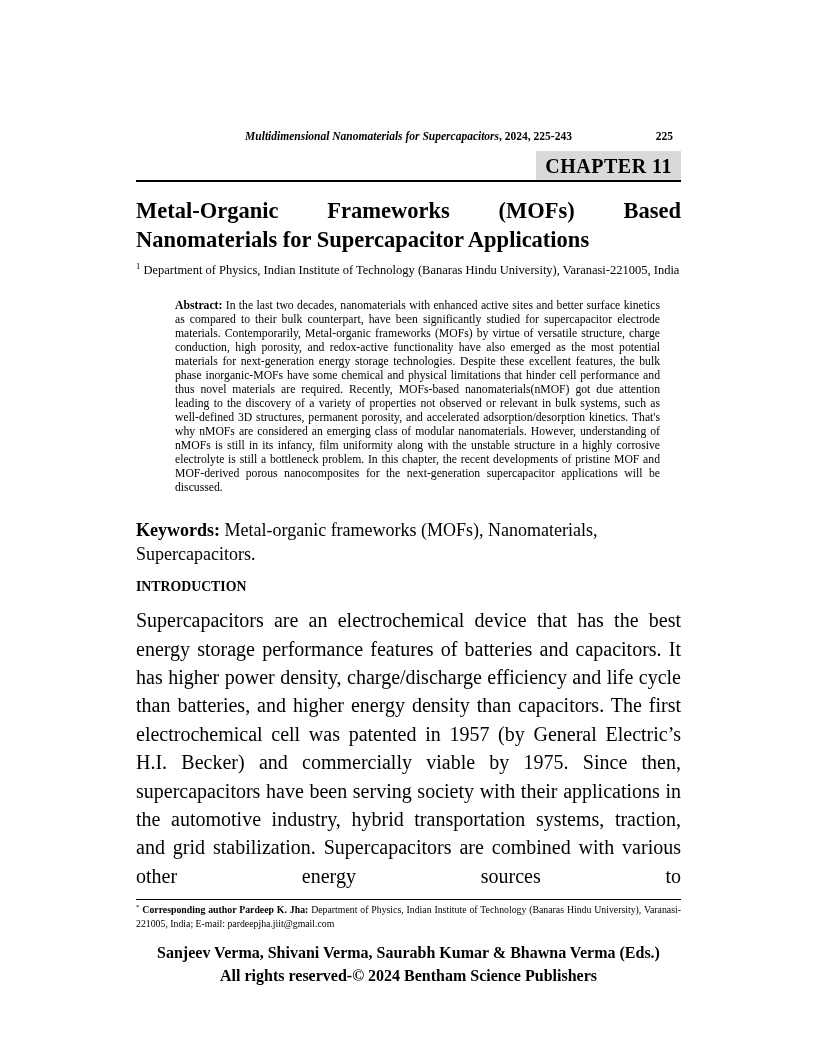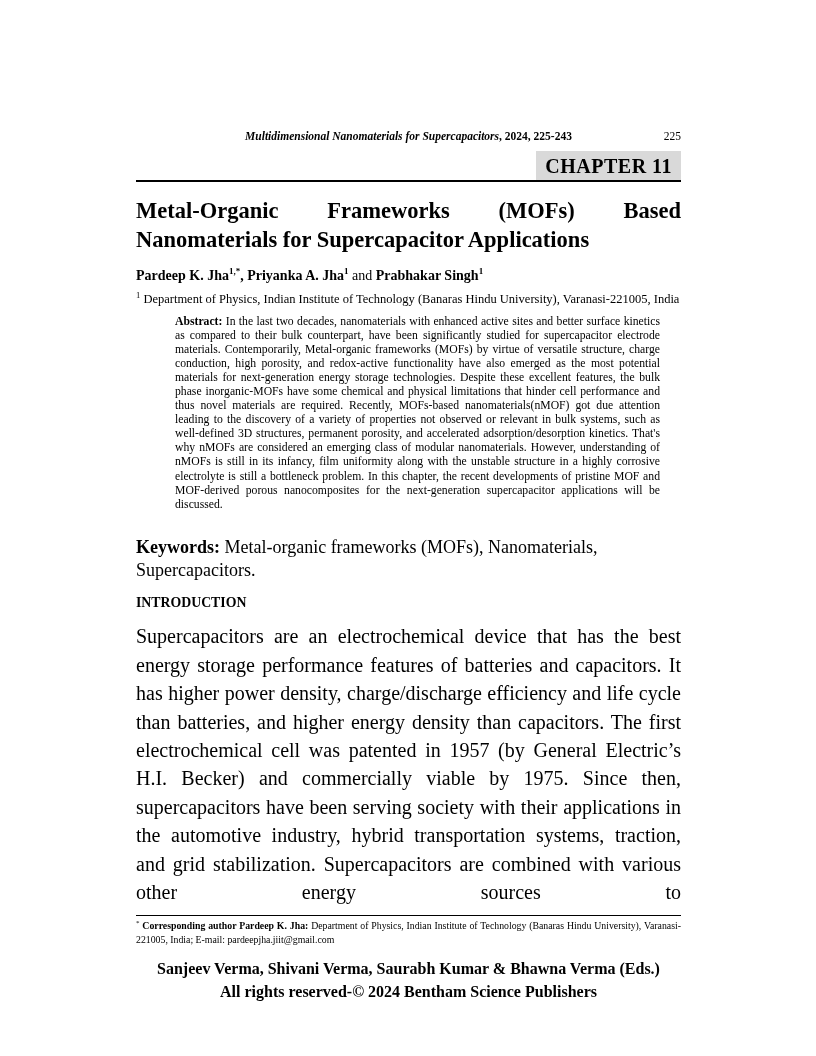--- a/index.html
+++ b/index.html
@@ -20,23 +20,23 @@
     position: relative;
     text-align: center;
     font-size: 11.5px;
     font-weight: bold;
     height: 16px;
   }
   .running-title-italic { font-style: italic; }
   .running-title-rest { font-style: normal; }
   .page-number {
     position: absolute;
-    right: 0;
+    right: 8px;
     top: 0;
-    font-weight: normal;
+    font-weight: bold;
   }
   
   .chapter-row {
     margin-top: 5px;
     border-bottom: 2px solid #000;
     text-align: right;
     line-height: 0;
   }
   .chapter-badge {
     display: inline-block;
@@ -69,21 +69,21 @@
   
   .affiliation {
     margin-top: 6px;
     font-size: 12.5px;
     line-height: 1.3;
     text-align: justify;
   }
   .affiliation sup { font-size: 8.5px; }
   
   .abstract {
-    margin: 8px 21px 0 39px;
+    margin: 21px 21px 0 39px;
     font-size: 11.7px;
     line-height: 1.2;
     text-align: justify;
   }
   .abstract .label { font-weight: bold; }
   
   .keywords {
     margin-top: 24px;
     font-size: 18px;
     line-height: 1.3;
@@ -131,21 +131,20 @@
     <span><span class="running-title-italic">Multidimensional Nanomaterials for Supercapacitors</span><span class="running-title-rest">, 2024, 225-243</span></span>
     <span class="page-number">225</span>
   </div>
 
   <div class="chapter-row">
     <span class="chapter-badge">CHAPTER 11</span>
   </div>
 
   <h1 class="chapter-title">Metal-Organic Frameworks (MOFs) Based Nanomaterials for Supercapacitor Applications</h1>
 
-  <div class="byline"><span class="author-name">Pardeep K. Jha</span><sup>1,*</sup><span class="sep-bold">, </span><span class="author-name">Priyanka A. Jha</span><sup>1</sup><span class="sep"> and </span><span class="author-name">Prabhakar Singh</span><sup>1</sup></div>
 
   <p class="affiliation"><sup>1</sup><span> Department of Physics, Indian Institute of Technology (Banaras Hindu University), Varanasi-221005, India</span></p>
 
   <p class="abstract"><span class="label">Abstract:</span> <span>In the last two decades, nanomaterials with enhanced active sites and better surface kinetics as compared to their bulk counterpart, have been significantly studied for supercapacitor electrode materials. Contemporarily, Metal-organic frameworks (MOFs) by virtue of versatile structure, charge conduction, high porosity, and redox-active functionality have also emerged as the most potential materials for next-generation energy storage technologies. Despite these excellent features, the bulk phase inorganic-MOFs have some chemical and physical limitations that hinder cell performance and thus novel materials are required. Recently, MOFs-based nanomaterials(nMOF) got due attention leading to the discovery of a variety of properties not observed or relevant in bulk systems, such as well-defined 3D structures, permanent porosity, and accelerated adsorption/desorption kinetics. That's why nMOFs are considered an emerging class of modular nanomaterials. However, understanding of nMOFs is still in its infancy, film uniformity along with the unstable structure in a highly corrosive electrolyte is still a bottleneck problem. In this chapter, the recent developments of pristine MOF and MOF-derived porous nanocomposites for the next-generation supercapacitor applications will be discussed.</span></p>
 
   <p class="keywords"><span class="label">Keywords:</span><span> Metal-organic frameworks (MOFs), Nanomaterials, Supercapacitors.</span></p>
 
   <h2 class="section-heading">INTRODUCTION</h2>
 
   <p class="section-body">Supercapacitors are an electrochemical device that has the best energy storage performance features of batteries and capacitors. It has higher power density, charge/discharge efficiency and life cycle than batteries, and higher energy density than capacitors. The first electrochemical cell was patented in 1957 (by General Electric’s H.I. Becker) and commercially viable by 1975. Since then, supercapacitors have been serving society with their applications in the automotive industry, hybrid transportation systems, traction, and grid stabilization. Supercapacitors are combined with various other energy sources to</p>

